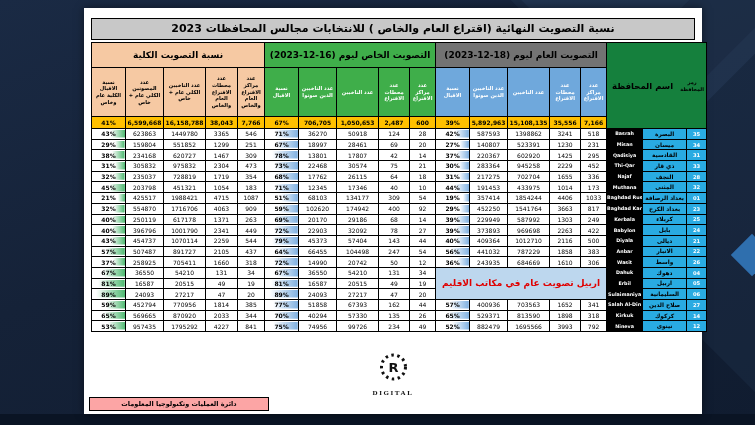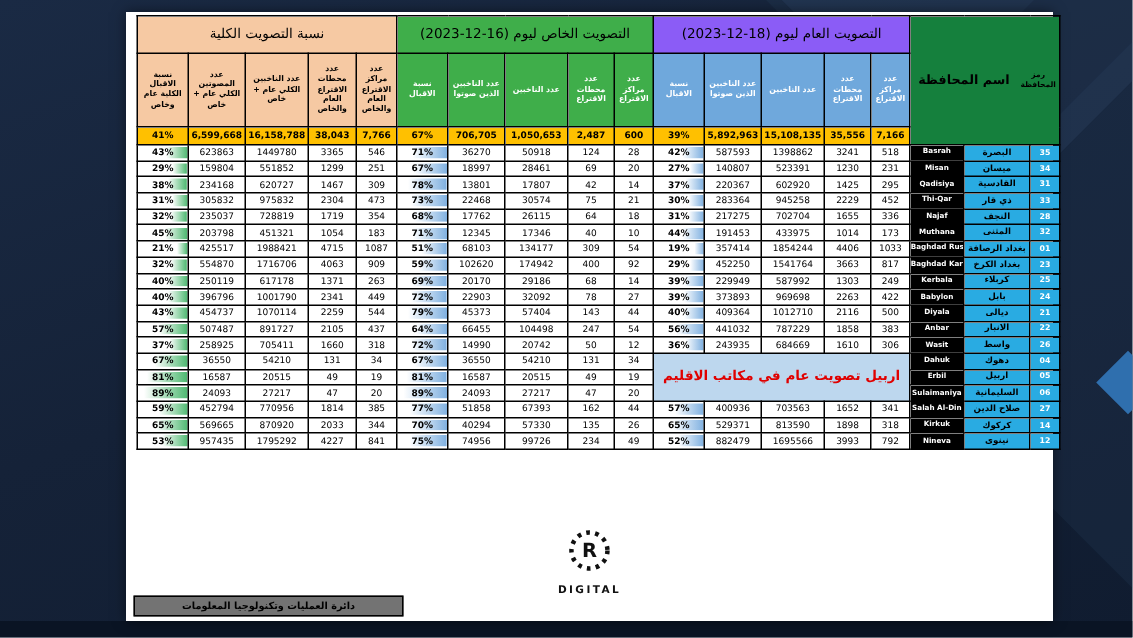--- a/index.html
+++ b/index.html
@@ -24,59 +24,60 @@
   .titlebar{
     margin:10px 7px 0 7px;height:20px;line-height:20px;background:#c8c8c8;border:1px solid #000;
     text-align:center;font-size:11px;font-weight:bold;color:#000;direction:rtl;white-space:nowrap;overflow:hidden;
   }
   .subtitlebar{
     margin:3px 7px 0 7px;height:14px;line-height:14px;background:#c8c8c8;border:1px solid #000;
     text-align:center;font-size:8.5px;font-weight:bold;color:#000;direction:rtl;
   }
   table{border-collapse:collapse;table-layout:fixed;width:604px;margin:2px 7px 0 7px;}
   td{border:1px solid #000;text-align:center;vertical-align:middle;padding:0;overflow:hidden;white-space:nowrap;color:#000;}
-  .section-title{font-weight:normal;font-size:9px;height:24px;direction:rtl;}
+  .section-title{font-weight:bold;font-size:9px;height:24px;direction:rtl;}
   .st-total{background:#f6c9a3;}
   .st-special{background:#3fae4a;}
-  .st-general{background:#8b5cf6;}
+  .st-general{background:#737373;}
   .hcell{font-size:5.2px;font-weight:bold;white-space:normal;line-height:1.3;padding:1px;direction:rtl;height:46px;}
   .h-total{background:#f6c9a3;color:#000;}
   .h-special{background:#3fae4a;color:#fff;}
   .h-general{background:#6fa8dc;color:#fff;}
   .ycell{background:#ffc000;font-weight:bold;font-size:6px;height:11px;}
   .dcell{font-size:6px;height:9.7px;background:#fff;}
   .pct{font-weight:bold;}
   .bar-green{background-image:linear-gradient(to left,#4db870,rgba(255,255,255,0));background-repeat:no-repeat;background-position:right center;}
   .bar-blue{background-image:linear-gradient(to left,#7fb0e0,rgba(255,255,255,0));background-repeat:no-repeat;background-position:right center;}
   .eng{background:#000;color:#fff;font-size:4.8px;font-weight:bold;}
   .ar{background:#29abe2;font-size:5.8px;font-weight:bold;direction:rtl;}
   .code{background:#29abe2;color:#fff;font-size:5.2px;font-weight:bold;}
   .note{background:#bdd7ee;color:#e00000;font-weight:bold;font-size:9px;direction:rtl;}
   .name-block{background:#15803d;padding:0;}
   .nb-flex{display:flex;height:100%;align-items:center;direction:ltr;}
   .nb-name{flex:3;font-size:8.5px;font-weight:bold;direction:rtl;}
   .nb-code{flex:1.1;font-size:5px;font-weight:bold;line-height:1.25;white-space:normal;direction:rtl;padding:0 1px;}
   
   .logo-wrap{position:absolute;left:50%;transform:translateX(-50%);top:342px;text-align:center;}
-  .logo-text{font-size:7px;font-weight:bold;letter-spacing:1.6px;color:#111;margin-top:1px;}
-  .fbox{position:absolute;height:12px;line-height:12px;border:1px solid #000;background:#737373;
+  .logo-text{font-size:7px;font-weight:bold;letter-spacing:1.6px;color:#111;margin-top:1px;font-family:Liberation Serif, serif;}
+  .fbox{position:absolute;height:12px;line-height:12px;border:1px solid #000;background:#fca5a5;
         text-align:center;font-size:6.5px;font-weight:bold;direction:rtl;bottom:3px;}
   .fbox.left{left:5px;width:178px;}
   .fbox.right{right:5px;width:136px;}
 </style>
 </head>
 <body>
 
 <div class="shape s1"></div>
 <div class="shape s2"></div>
 <div class="shape s3"></div>
 <div class="shape diamond"></div>
 <div class="bottom-bar"></div>
 
 <div class="page">
+  <div class="titlebar">نسبة التصويت النهائية (اقتراع العام والخاص ) للانتخابات مجالس المحافظات 2023</div>
 
   <table id="results">
       <colgroup>
         <col style="width: 34px;">
         <col style="width: 38px;">
         <col style="width: 42px;">
         <col style="width: 32px;">
         <col style="width: 27px;">
         <col style="width: 34px;">
         <col style="width: 38px;">

